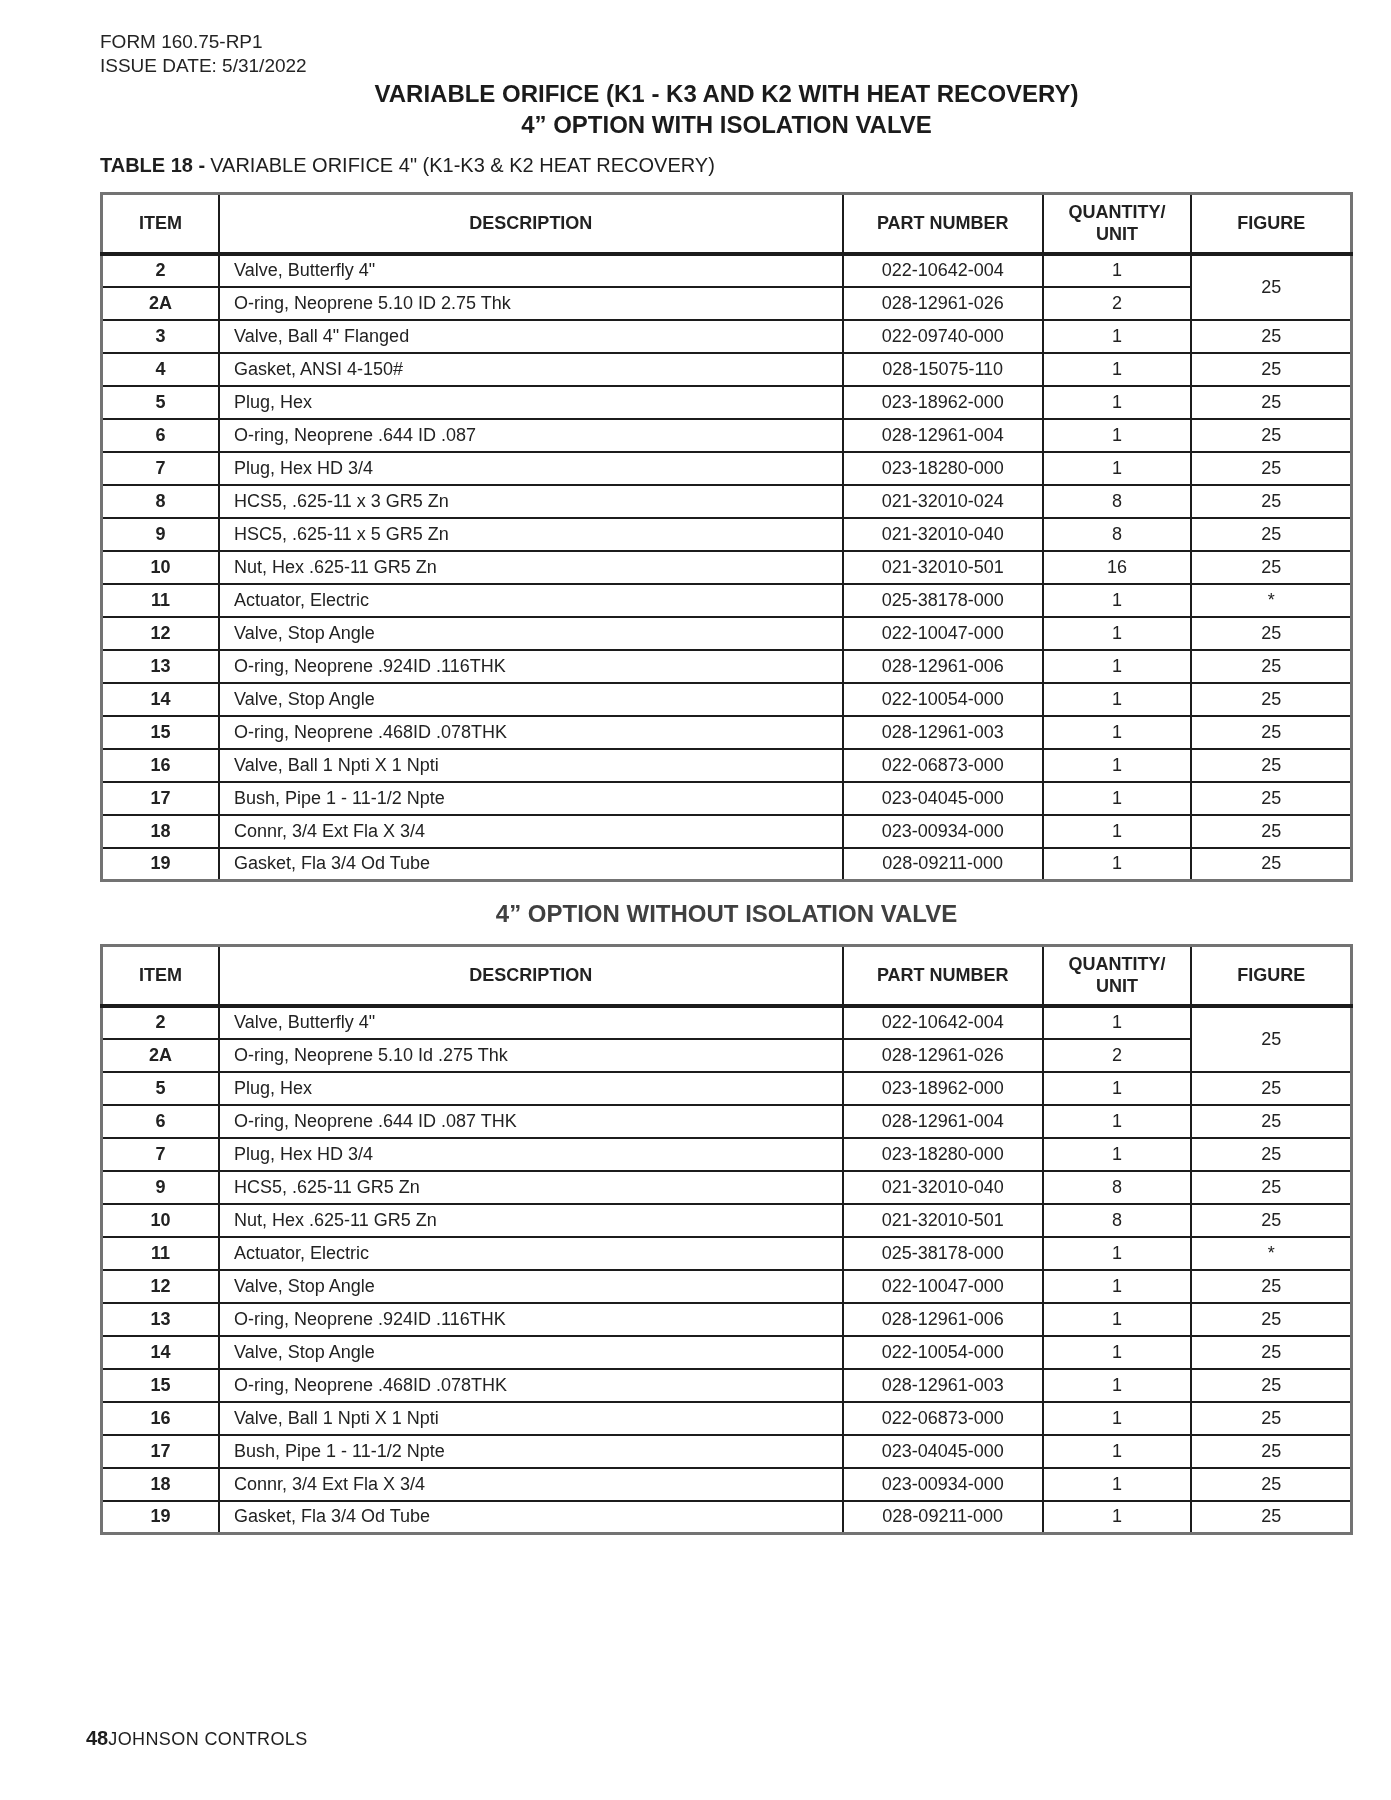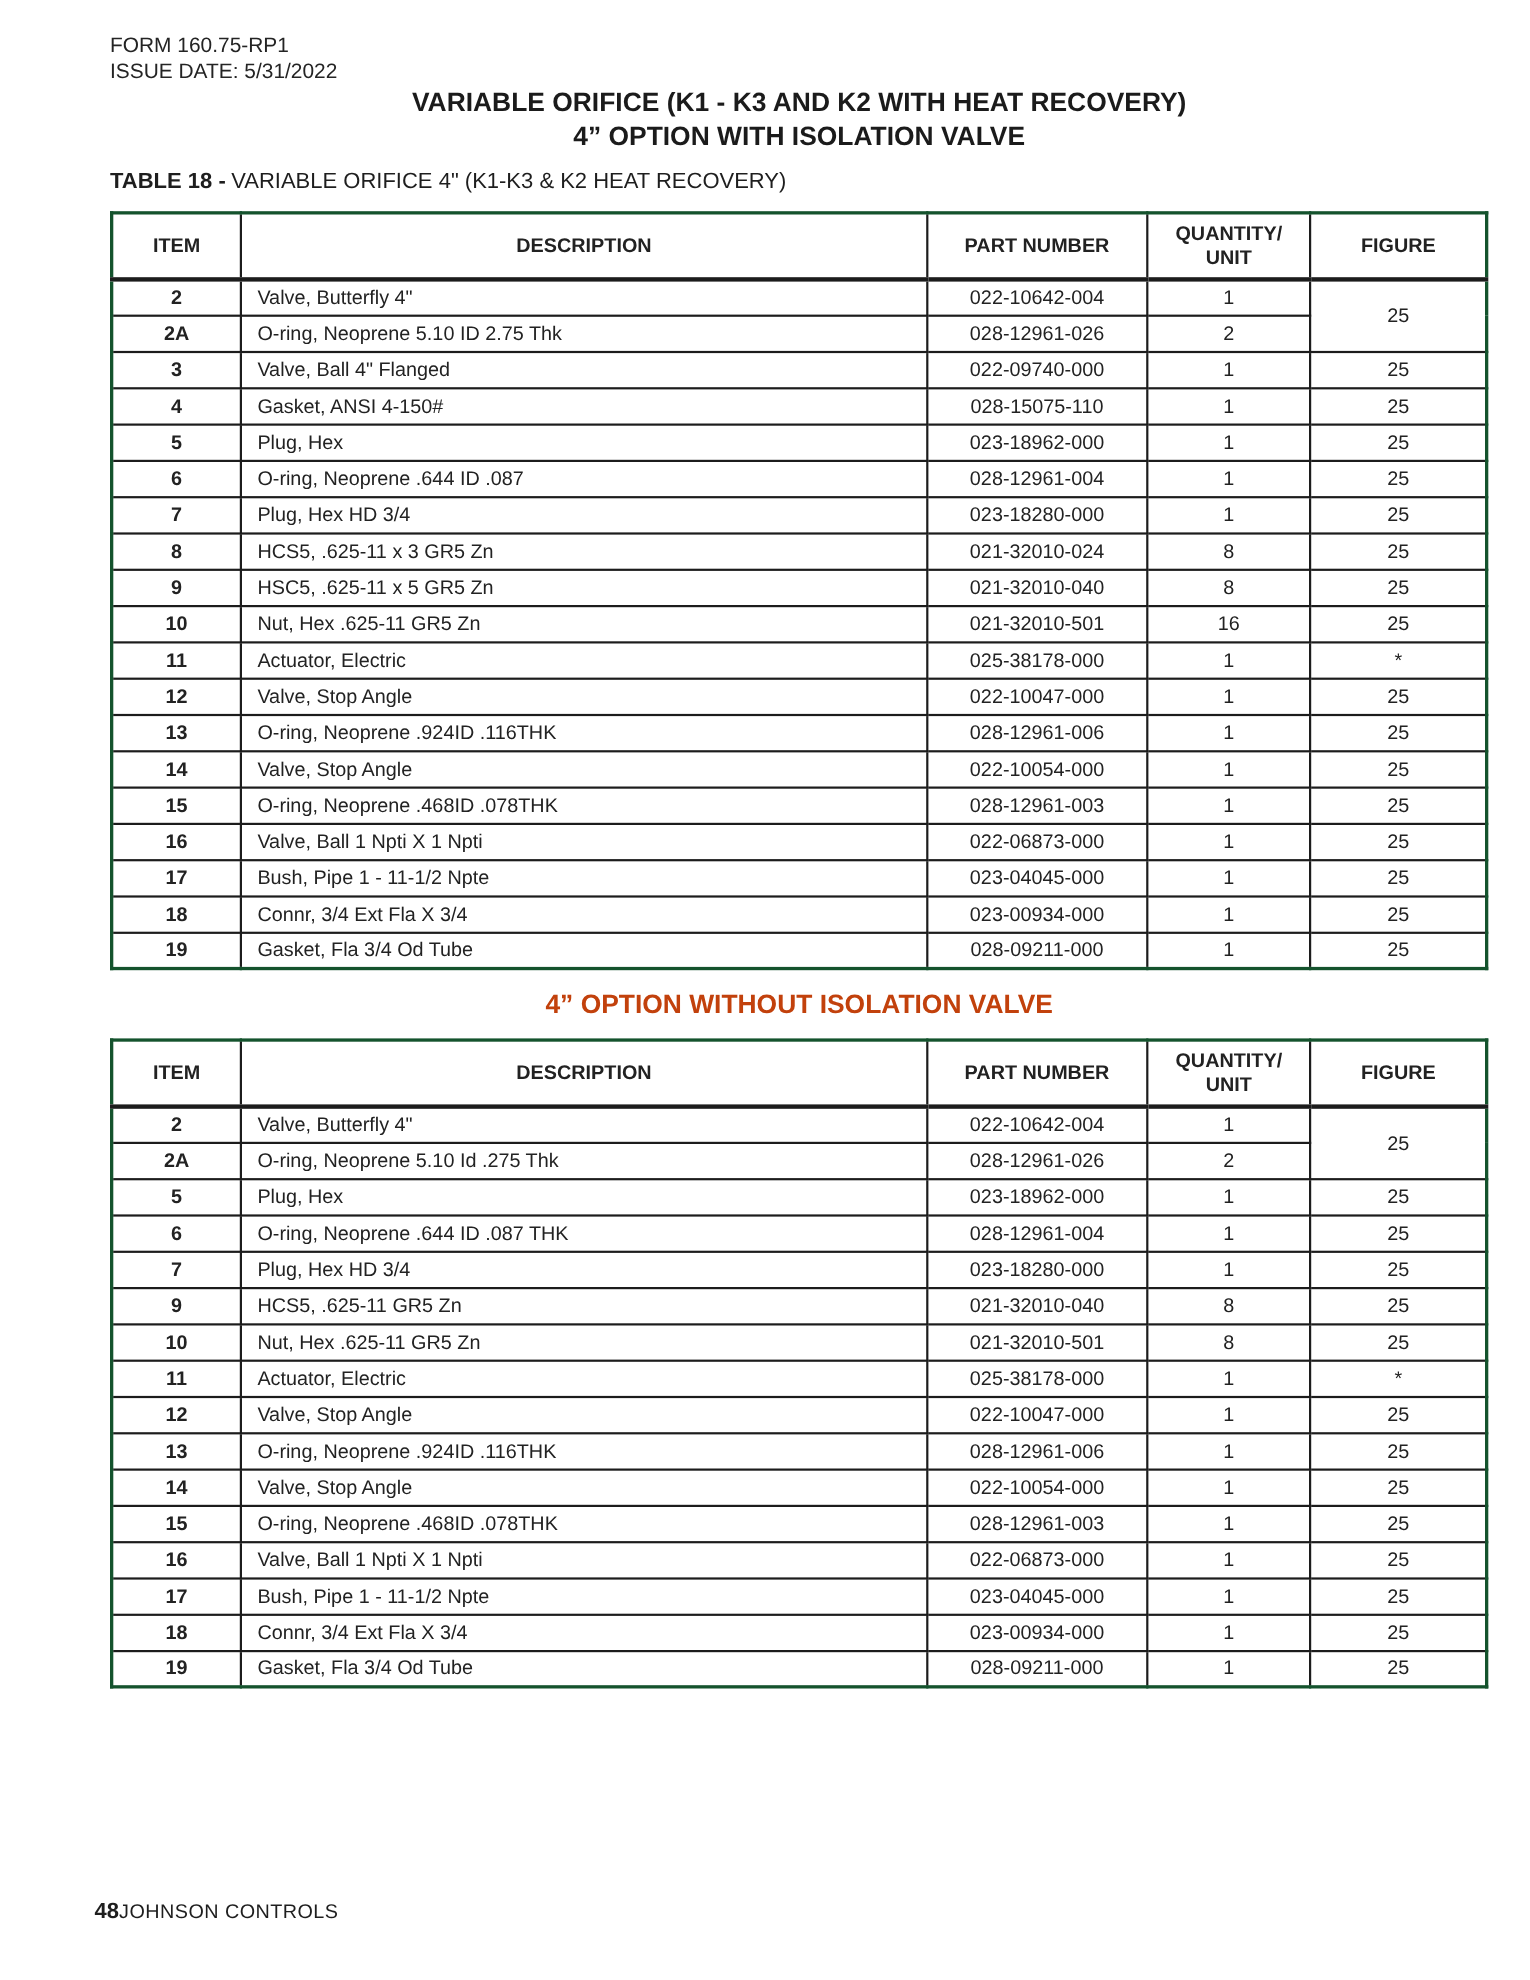--- a/index.html
+++ b/index.html
@@ -42,21 +42,21 @@
     white-space: nowrap;
   }
   .caption .cap-bold { font-weight: bold; }
   .caption .cap-rest { font-weight: normal; margin-left: 5px; }
 
   table.parts {
     width: 100%;
     border-collapse: collapse;
     table-layout: fixed;
     margin-top: 15px;
-    border: 3px solid #14532d;
+    border: 3px solid #737373;
   }
   table.parts th,
   table.parts td {
     border: 2px solid #1c1c1c;
     vertical-align: middle;
     font-size: 18px;
     color: #222222;
     overflow: hidden;
     white-space: nowrap;
   }
@@ -76,21 +76,21 @@
   td.c-part   { text-align: center; }
   td.c-qty    { text-align: center; }
   td.c-fig    { text-align: center; }
 
   .section2-title {
     margin-top: 17px;
     text-align: center;
     font-weight: bold;
     font-size: 24px;
     line-height: 30px;
-    color: #c2410c;
+    color: #404040;
   }
   .note {
     margin-top: 11px;
     font-size: 17px;
     line-height: 21px;
   }
   .note .note-label { font-weight: bold; }
   .note .note-text  { font-weight: normal; margin-left: 5px; }
 
   .footer {

